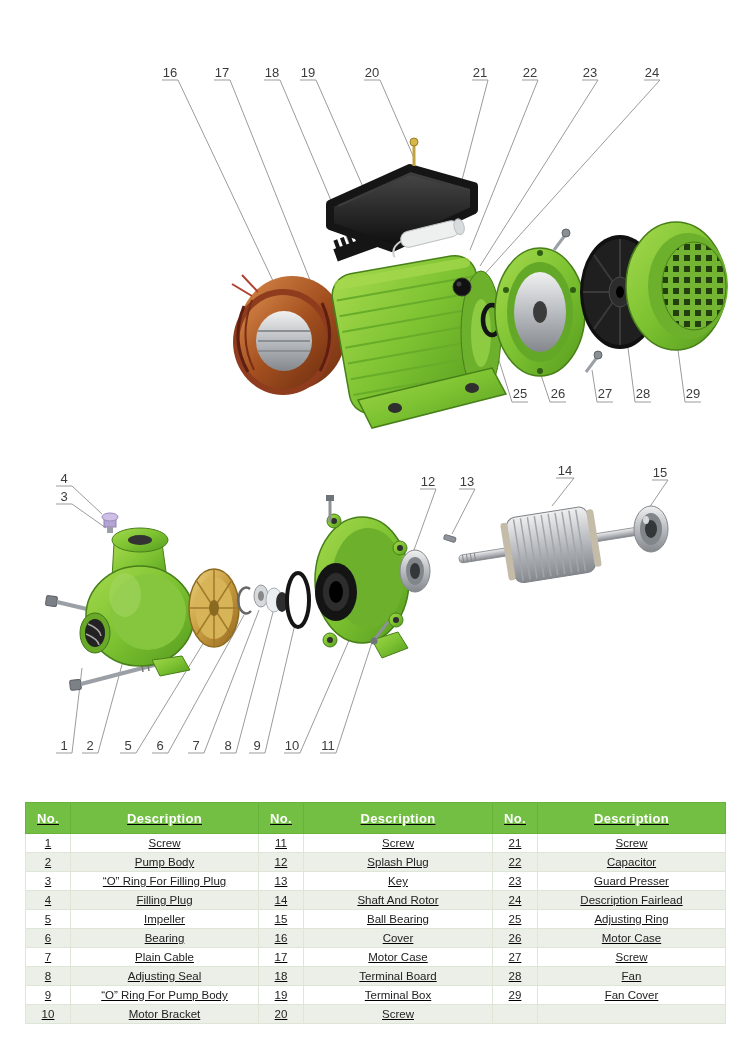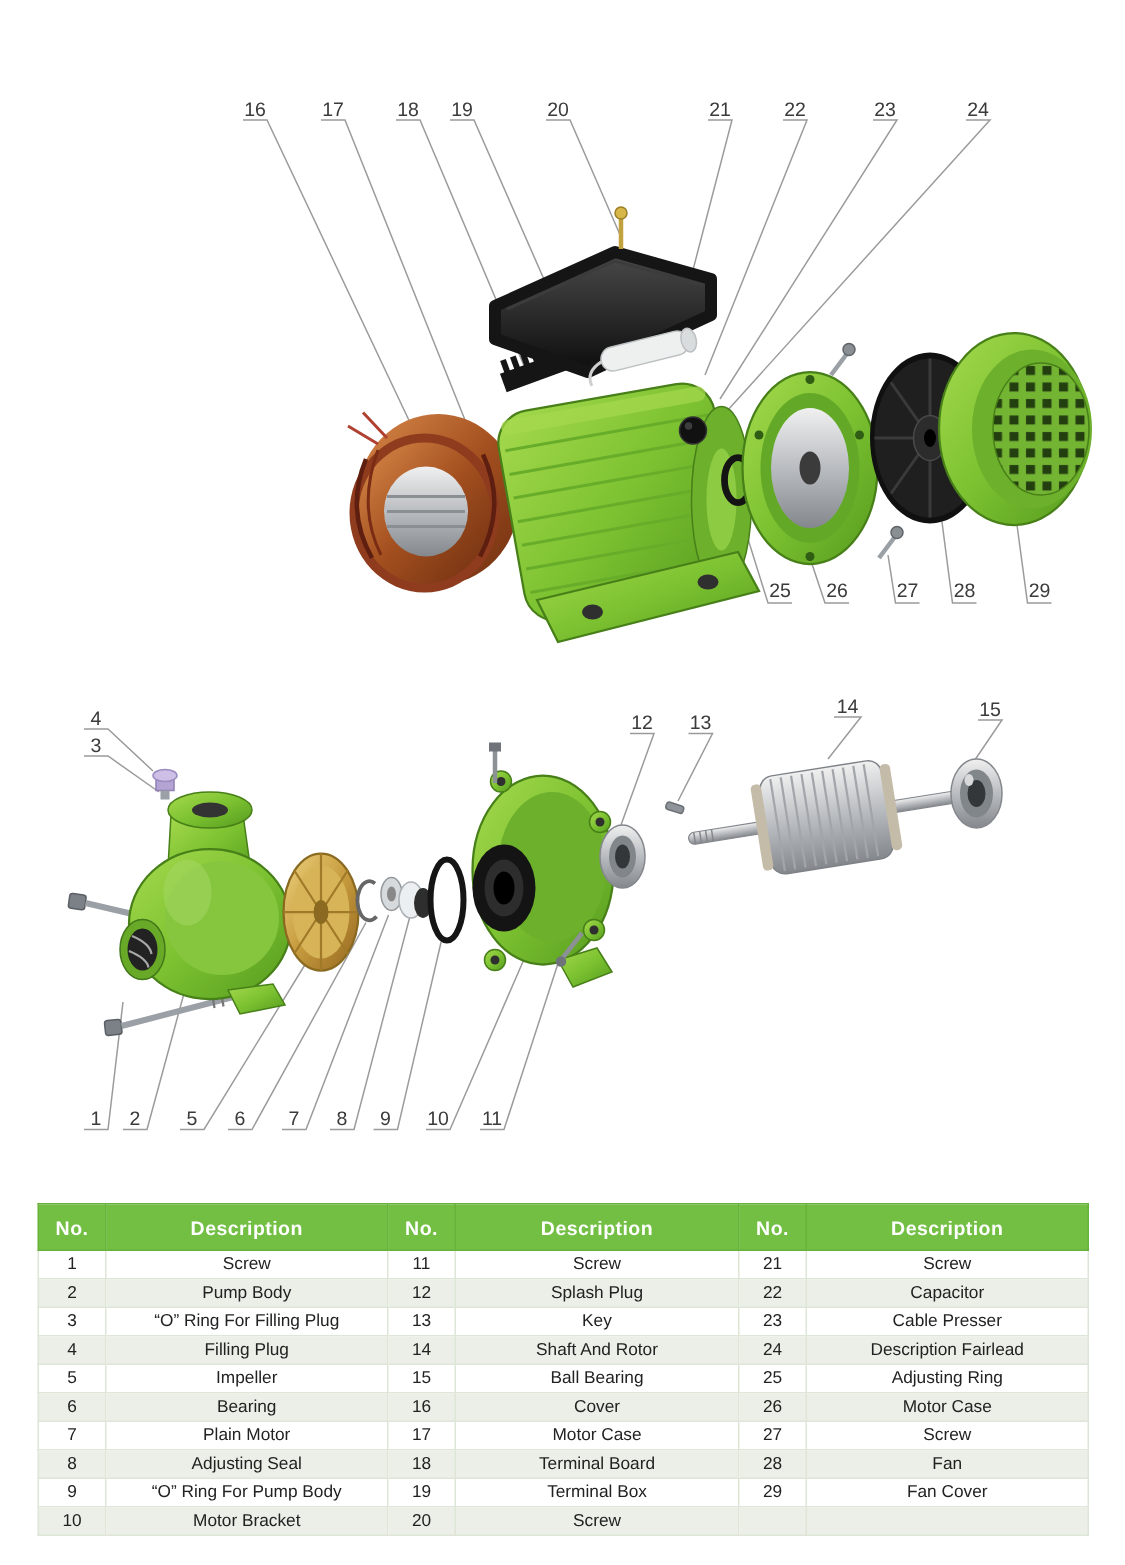--- a/index.html
+++ b/index.html
@@ -2,21 +2,21 @@
 <html><head>
 <meta charset="utf-8">
 <style>
   * { margin:0; padding:0; box-sizing:border-box; }
   html,body { width:750px; height:1043px; }
   body { background:#ffffff; font-family:"Liberation Sans", sans-serif; position:relative; overflow:hidden; }
   svg.diagram { position:absolute; top:0; left:0; display:block; }
   .leader { stroke:#9b9b9b; stroke-width:1; fill:none; }
   .callout { font-size:13px; fill:#3b3b3b; font-family:"Liberation Sans", sans-serif; }
   .parts-table-wrap { position:absolute; top:802px; left:25px; width:700px; }
-  table.parts { width:100%; border-collapse:collapse; table-layout:fixed; border:1px solid #cfe0c5; }
+  table.parts { width:100%; border-collapse:collapse; table-layout:fixed; border:1px solid #cfe0c5;text-decoration:underline; }
   table.parts thead th {
     background:#72bf44; color:#ffffff; font-size:13px; font-weight:bold;
     height:31px; text-align:center; border:1px solid #66b23a; letter-spacing:.3px;
   }
   table.parts tbody td {
     font-size:11.5px; color:#222222; text-align:center; height:19px;
     border:1px solid #dde6d7; padding:1px 4px; background:#ffffff;
     white-space:nowrap; overflow:hidden;
   }
   table.parts tbody tr.alt td { background:#ebefe7; }
@@ -356,21 +356,21 @@
           <td>Splash Plug</td>
           <td>22</td>
           <td>Capacitor</td>
         </tr>
         <tr>
           <td>3</td>
           <td>“O” Ring For Filling Plug</td>
           <td>13</td>
           <td>Key</td>
           <td>23</td>
-          <td>Cable Presser</td>
+          <td>Guard Presser</td>
         </tr>
         <tr class="alt">
           <td>4</td>
           <td>Filling Plug</td>
           <td>14</td>
           <td>Shaft And Rotor</td>
           <td>24</td>
           <td>Description Fairlead</td>
         </tr>
         <tr>
@@ -384,21 +384,21 @@
         <tr class="alt">
           <td>6</td>
           <td>Bearing</td>
           <td>16</td>
           <td>Cover</td>
           <td>26</td>
           <td>Motor Case</td>
         </tr>
         <tr>
           <td>7</td>
-          <td>Plain Motor</td>
+          <td>Plain Cable</td>
           <td>17</td>
           <td>Motor Case</td>
           <td>27</td>
           <td>Screw</td>
         </tr>
         <tr class="alt">
           <td>8</td>
           <td>Adjusting Seal</td>
           <td>18</td>
           <td>Terminal Board</td>

